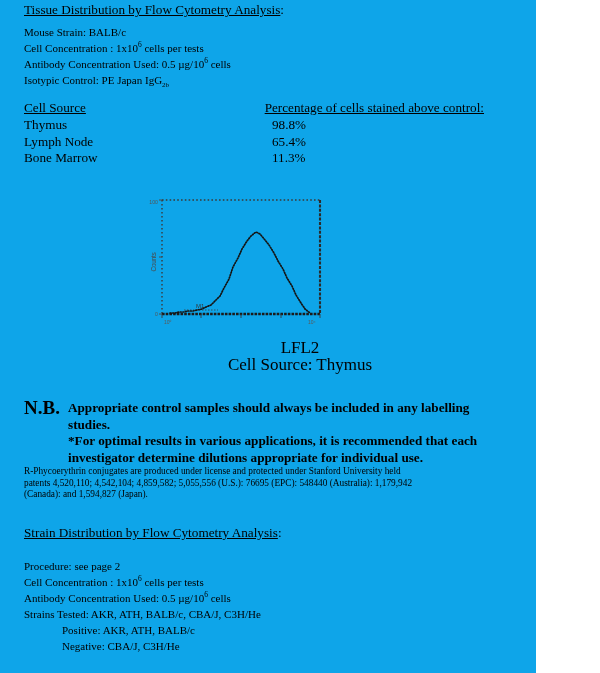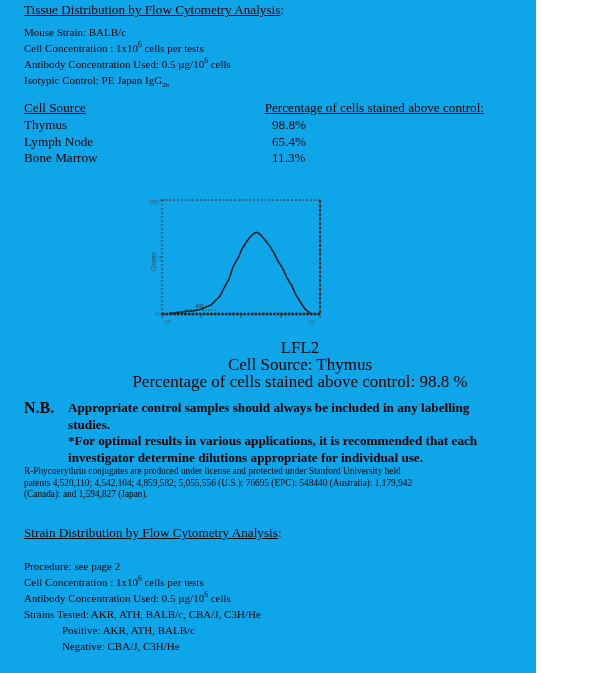--- a/index.html
+++ b/index.html
@@ -96,21 +96,21 @@
     text-align: center;
     font-size: 17px;
     line-height: 16.4px;
   }
 
   
   .nb-label {
     position: absolute;
     left: 24px;
     top: 400px;
-    font-size: 16px;
+    font-size: 19px;
     font-weight: bold;
     line-height: 16.6px;
   }
   .nb-body {
     position: absolute;
     left: 68px;
     top: 400px;
     width: 428px;
     font-size: 13.2px;
     font-weight: bold;
@@ -223,23 +223,20 @@
                 130,65 135,73 139,82 144,90 148,99 153,107 157,113 162,117"></polyline>
     </svg>
   </div>
 
   <div class="fig-caption" style="top:340px;">
     <span>LFL2</span>
   </div>
   <div class="fig-caption" style="top:357px;">
     <span>Cell Source:  Thymus</span>
   </div>
-  <div class="fig-caption" style="top:374px;">
-    <span>Percentage of cells stained above control: 98.8 %</span>
-  </div>
 
   <div class="nb-label">N.B.</div>
   <div class="nb-body">
     <p>Appropriate control samples should always be included in any labelling studies.</p>
     <p>*For optimal results in various applications, it is recommended that each investigator determine dilutions appropriate for individual use.</p>
   </div>
 
   <div class="fineprint">
     <span>R-Phycoerythrin conjugates are produced under license and protected under Stanford University held</span>
     <span>patents 4,520,110; 4,542,104; 4,859,582; 5,055,556 (U.S.): 76695 (EPC): 548440 (Australia): 1,179,942</span>

